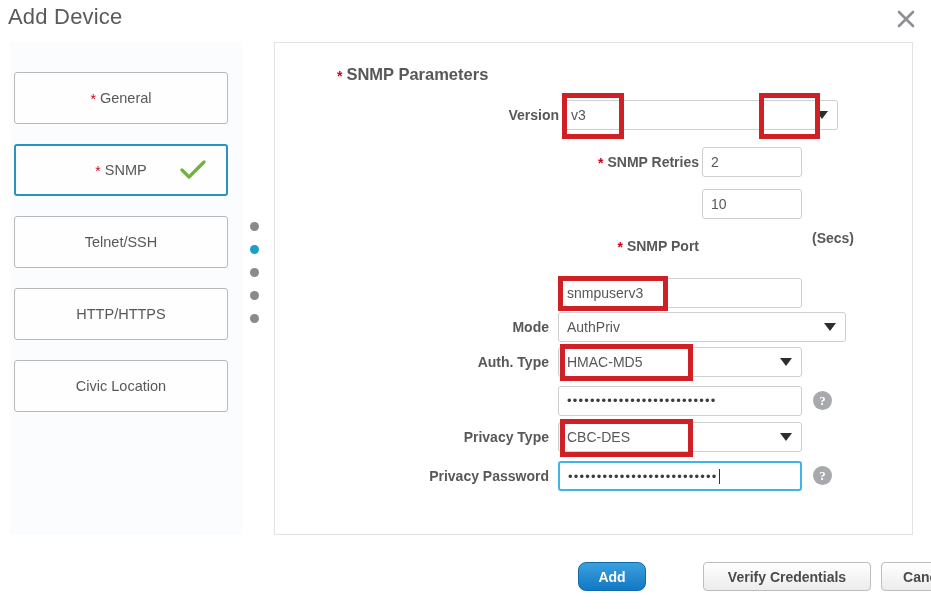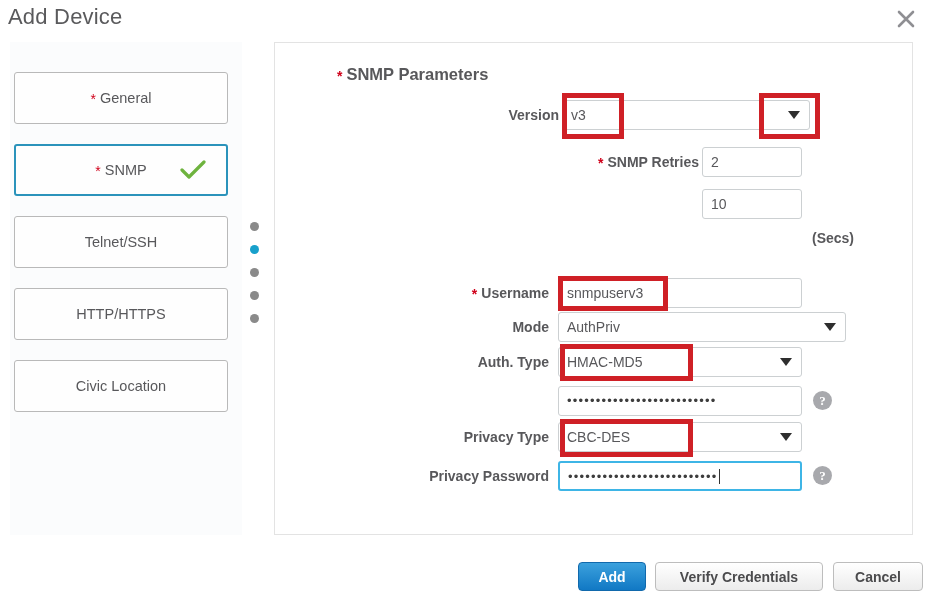--- a/index.html
+++ b/index.html
@@ -236,20 +236,21 @@
   }
   .btn-primary {
     background: linear-gradient(to bottom, #3ba1dd 0%, #1178c4 100%);
     border: 1px solid #1169ac;
     color: #ffffff;
   }
   .btn-default {
     background: linear-gradient(to bottom, #ffffff 0%, #ececec 100%);
     border: 1px solid #bdbdbd;
     color: #4b4b4d;
+    margin-left: 48px;
   }
 </style>
 </head>
 <body>
 
 <div id="dialog-title">Add Device</div>
 
 <div id="close-button">
   <svg width="30" height="30" viewBox="0 0 30 30" aria-hidden="true">
     <path d="M8 8 L22 22 M22 8 L8 22" stroke="#8f8f93" stroke-width="2.6" stroke-linecap="round" fill="none"></path>
@@ -297,21 +298,21 @@
 
 <div id="main-panel">
   <div id="section-title">
     <span class="req-star">*</span><span>SNMP Parameters</span>
   </div>
 </div>
 
 <div class="form-row" style="top:100px;">
   <div class="fld-label" style="right:372px;">Version</div>
   <div class="fld-wrap" style="left:562px;">
-    <div class="sel-input" style="width:248px;">
+    <div class="sel-input" style="width:276px;">
       <span>v3</span>
       <span class="caret"></span>
     </div>
   </div>
 </div>
 
 <div class="form-row" style="top:147px;">
   <div class="fld-label" style="right:232px;">
     <span class="req-star">*</span><span>SNMP Retries</span>
   </div>
@@ -321,26 +322,26 @@
 </div>
 
 <div class="form-row" style="top:189px;">
   <div class="fld-wrap" style="left:702px;">
     <div class="txt-input" style="width:100px;">10</div>
   </div>
   <div class="suffix-text" style="left:812px;margin-top:34px;">(Secs)</div>
 </div>
 
 <div class="form-row" style="top:231px;">
+  <div class="fld-label" style="right:232px;">
+    <span class="req-star">*</span><span>SNMP Port</span>
+  </div>
 </div>
 
 <div class="form-row" style="top:278px;">
-  <div class="fld-label" style="right:382px;">
-    <span class="req-star">*</span><span>Username</span>
-  </div>
   <div class="fld-wrap" style="left:558px;">
     <div class="txt-input" style="width:244px;">snmpuserv3</div>
   </div>
 </div>
 
 <div class="form-row" style="top:312px;">
   <div class="fld-label" style="right:382px;">Mode</div>
   <div class="fld-wrap" style="left:558px;">
     <div class="sel-input" style="width:288px;">
       <span>AuthPriv</span>
@@ -383,15 +384,15 @@
   </div>
   <div class="help-icon" style="left:813px; top:5px;">?</div>
 </div>
 
 <div class="annot-box" style="left:562px; top:93px; width:62px; height:46px;"></div>
 <div class="annot-box" style="left:759px; top:93px; width:61px; height:46px;"></div>
 <div class="annot-box" style="left:558px; top:276px; width:110px; height:35px;"></div>
 <div class="annot-box" style="left:560px; top:344px; width:133px; height:37px;"></div>
 <div class="annot-box" style="left:560px; top:419px; width:133px; height:38px;"></div>
 
-<div class="btn btn-primary" style="left:578px; top:562px; width:68px;">Add</div>
+<div class="btn btn-primary" style="left:578px; top:562px; width:68px;border-radius:8px;">Add</div>
 <div class="btn btn-default" style="left:655px; top:562px; width:168px;">Verify Credentials</div>
 <div class="btn btn-default" style="left:833px; top:562px; width:90px;">Cancel</div>
 
 </body></html>

